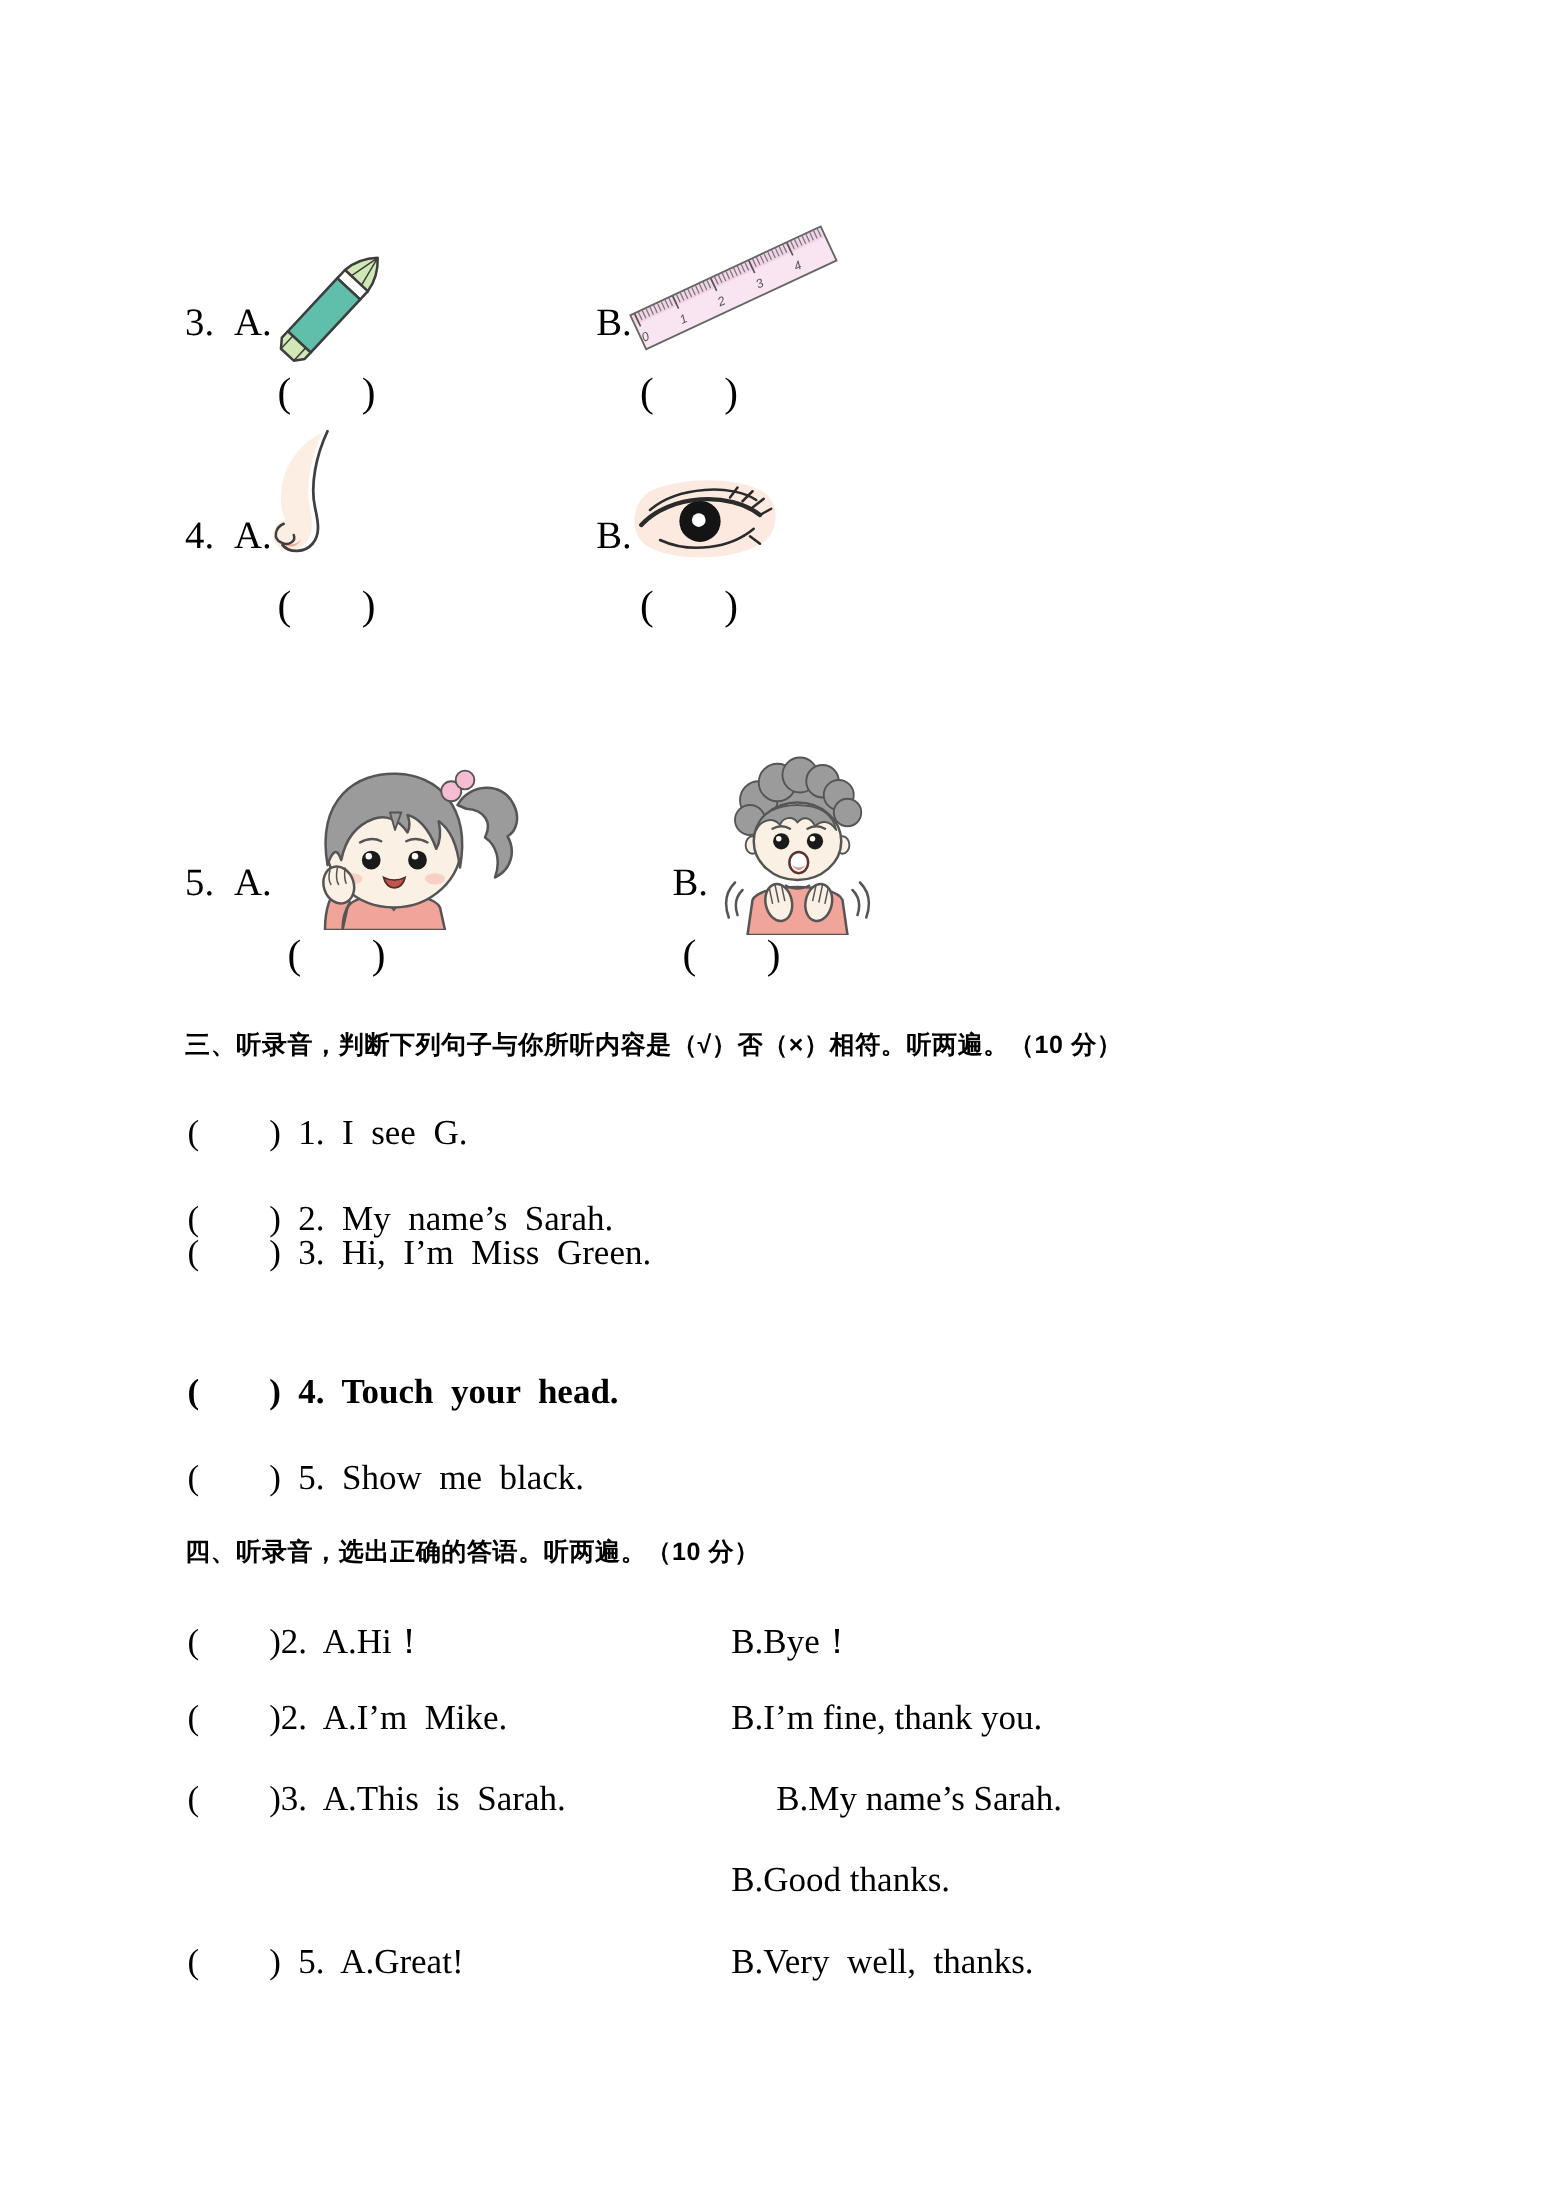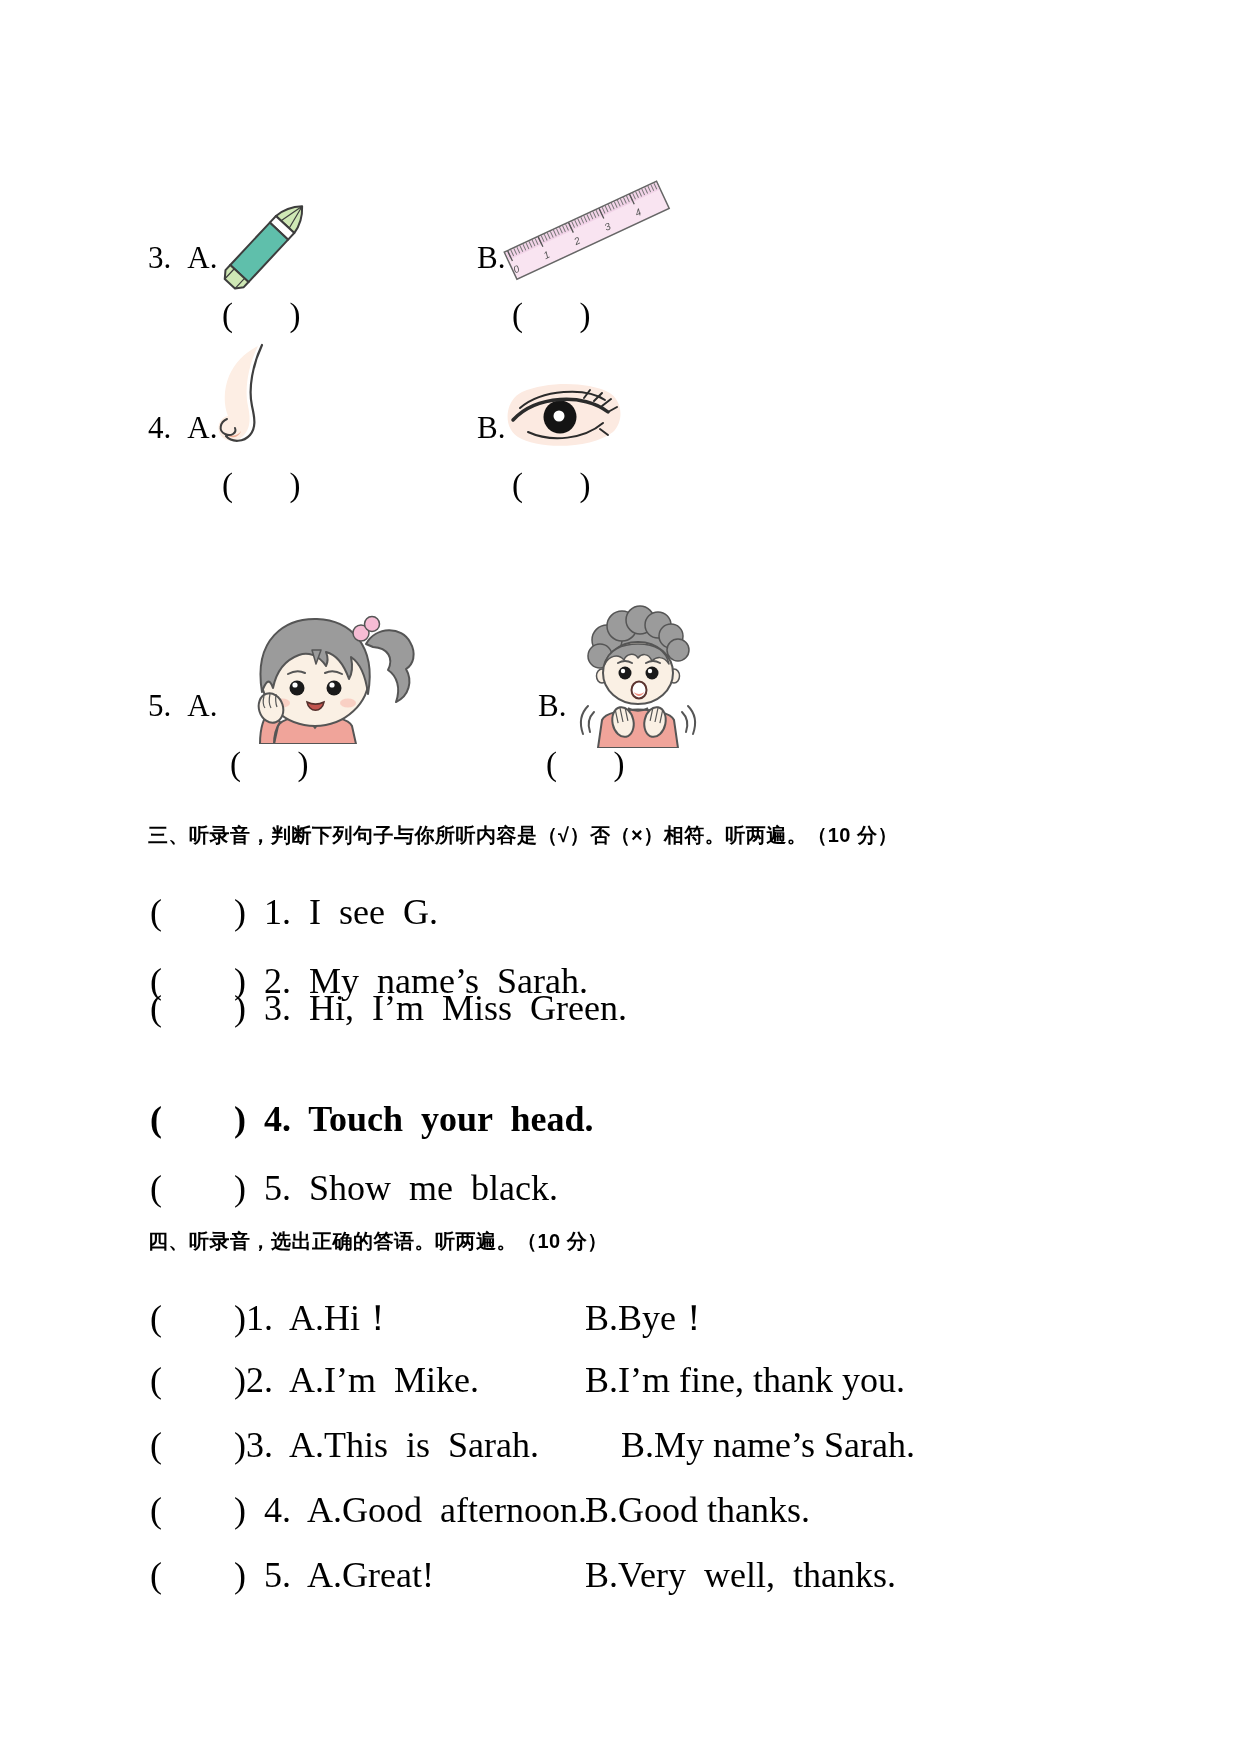--- a/index.html
+++ b/index.html
@@ -12,21 +12,21 @@
     color:#000;
     font-family:"Liberation Serif","DejaVu Serif",serif;
   }
   .qlabel{position:absolute;font-size:31px;white-space:pre;}
   .qlabel .qnum{display:inline-block;margin-right:16px;}
   .blabel{position:absolute;font-size:31px;}
   .paren{position:absolute;font-size:33px;white-space:pre;letter-spacing:1px;}
   .pic{position:absolute;}
   .zh{font-family:"Liberation Sans","DejaVu Sans",sans-serif;font-weight:700;}
   .head{position:absolute;font-size:20px;letter-spacing:.5px;}
-  .item{position:absolute;font-size:36px;white-space:pre;}
+  .item{position:absolute;font-size:28px;white-space:pre;}
   svg{display:block;}
 
   
   #pq3-label{left:148px;top:240px;}
   #pq3-crayon{left:213px;top:188px;}
   #pq3-blabel{left:477px;top:240px;}
   #pq3-ruler{left:500px;top:172px;}
   #pq3-parenA{left:222px;top:297px;}
   #pq3-parenB{left:512px;top:297px;}
   
@@ -196,24 +196,23 @@
   <div class="paren" id="pq5-parenB">(      )</div>
 
   <div class="head zh" id="s3-head">三、听录音，判断下列句子与你所听内容是（√）否（×）相符。听两遍。（10 分）</div>
   <div class="item" id="s3-i0">(        )  1.  I  see  G.</div>
   <div class="item" id="s3-i1">(        )  2.  My  name’s  Sarah.</div>
   <div class="item" id="s3-i2">(        )  3.  Hi,  I’m  Miss  Green.</div>
   <div class="item" id="s3-i3">(        )  4.  Touch  your  head.</div>
   <div class="item" id="s3-i4">(        )  5.  Show  me  black.</div>
 
   <div class="head zh" id="s4-head">四、听录音，选出正确的答语。听两遍。（10 分）</div>
-  <div class="item" id="s4-a0">(        )1.  A.Hi！</div>
+  <div class="item" id="s4-a0">(        )2.  A.Hi！</div>
   <div class="item" id="s4-b0">B.Bye！</div>
   <div class="item" id="s4-a1">(        )2.  A.I’m  Mike.</div>
   <div class="item" id="s4-b1">B.I’m fine, thank you.</div>
   <div class="item" id="s4-a2">(        )3.  A.This  is  Sarah.</div>
   <div class="item" id="s4-b2">B.My name’s Sarah.</div>
-  <div class="item" id="s4-a3">(        )  4.  A.Good  afternoon.</div>
   <div class="item" id="s4-b3">B.Good thanks.</div>
   <div class="item" id="s4-a4">(        )  5.  A.Great!</div>
   <div class="item" id="s4-b4">B.Very  well,  thanks.</div>
 
 </div>
 
 </body></html>

